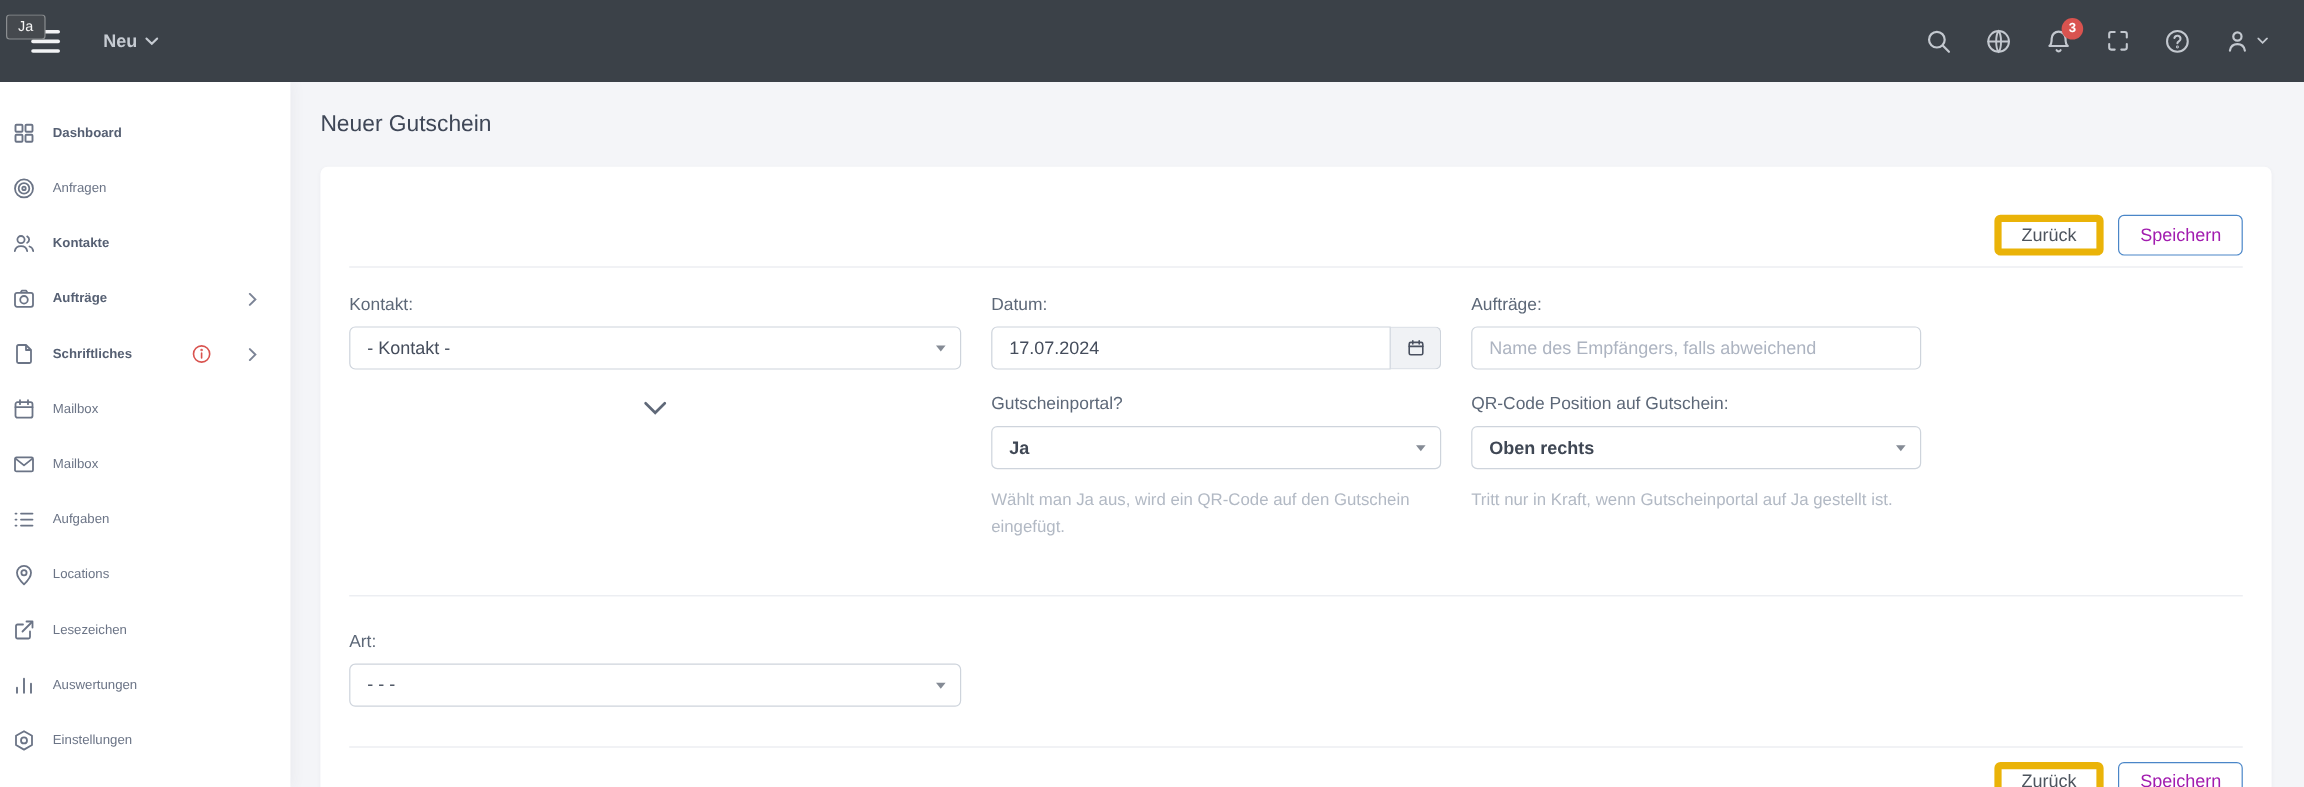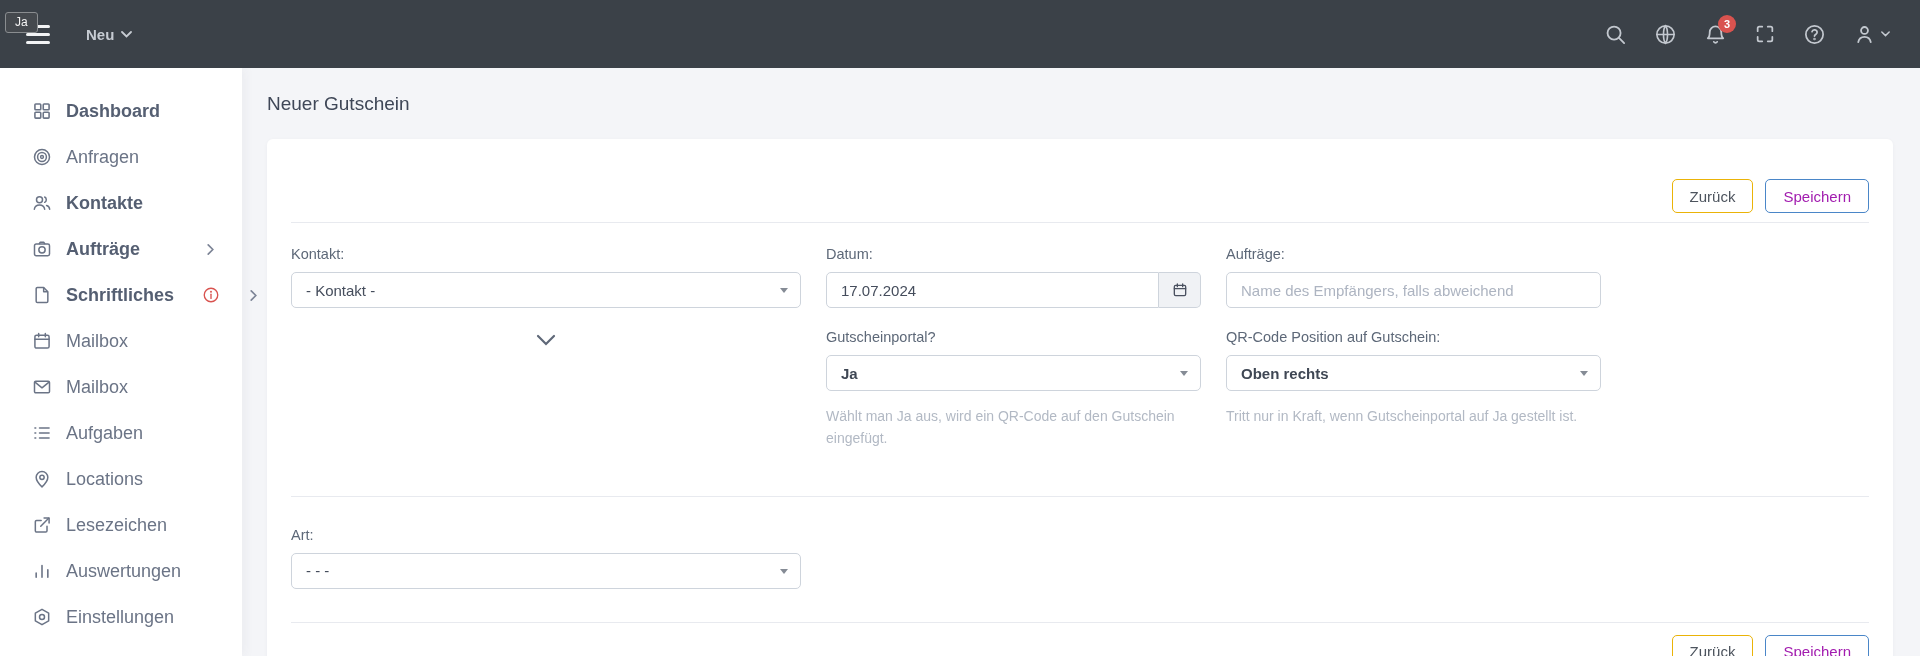--- a/index.html
+++ b/index.html
@@ -16,34 +16,34 @@
   .hamburger { margin-left:20px; cursor:pointer; display:flex; flex-direction:column; gap:5px; padding:6px; }
   .hamburger span { display:block; width:24px; height:3px; background:#f2f3f5; border-radius:2px; }
   .neu-menu { margin-left:30px; display:flex; align-items:center; gap:7px; color:#c6cbd2; font-size:15px; font-weight:bold; cursor:pointer; }
   .nav-right { margin-left:auto; display:flex; align-items:center; gap:27px; padding-right:30px; color:#c3c8cf; }
   .nav-icon-btn { position:relative; cursor:pointer; display:flex; align-items:center; }
   .badge { position:absolute; top:-8px; right:-9px; min-width:18px; height:18px; border-radius:50%; background:#d9534f; color:#fff; font-size:11px; font-weight:bold; display:flex; align-items:center; justify-content:center; padding:0 2px; }
   .tooltip-ja { position:fixed; left:5px; top:12px; z-index:50; background:#45494e; border:1px solid #8a8d90; color:#f5f5f5; font-size:12px; padding:2px 9px 3px; border-radius:3px; }
 
   
   .sidebar { position:fixed; top:68px; left:0; bottom:0; width:242px; background:#ffffff; box-shadow:3px 0 10px rgba(50,60,80,.05); padding-top:20px; z-index:5; }
-  .side-item { height:46px; display:flex; align-items:center; gap:14px; padding:0 26px 0 32px; color:#6b7486; font-size:18px; cursor:pointer;text-align:right; }
+  .side-item { height:46px; display:flex; align-items:center; gap:14px; padding:0 26px 0 10px; color:#6b7486; font-size:11px; cursor:pointer;text-align:right; }
   .side-item.bold { font-weight:bold; color:#555f72; }
   .side-item .grow { flex:1; }
   .side-icon { display:flex; align-items:center; color:#6b7486; }
   .alert-icon { display:flex; align-items:center; color:#d9534f; margin-right:14px; }
   .chev-right { display:flex; align-items:center; color:#7c8496; }
 
   
   .main { position:absolute; top:68px; left:242px; width:1678px; padding:25px 27px 0 25px; }
   .page-title { font-size:19px; font-weight:500; color:#3f4757; margin-bottom:24px; }
   .card { background:#fff; border-radius:6px; box-shadow:0 1px 4px rgba(40,50,70,.04); padding:40px 24px 30px; height:560px; }
   .btn-row { display:flex; justify-content:flex-end; gap:12px; }
   .btn { height:34px; padding:0 17px; border-radius:5px; background:#fff; font-size:15px; font-family:inherit; cursor:pointer; }
-  .btn-back { border:1px solid #eab308; color:#4d545e; }
+  .btn-back { border:6px solid #eab308; color:#4d545e; }
   .btn-save { border:1px solid #4a86c8; color:#a21caf; }
   .hr { border:none; border-top:1px solid #e8eaef; }
   .hr-top { margin-top:9px; }
 
   .form-grid { display:grid; grid-template-columns:510px 375px 375px; column-gap:25px; margin-top:23px; }
   .flabel { display:block; font-size:14.5px; color:#5d6878; margin-bottom:10px; }
   .control { position:relative; height:36px; border:1px solid #ced4dc; border-radius:5px; background:#fff; display:flex; align-items:center; padding:0 14px; font-size:15px; color:#454d5c; width:100%; }
   .control.sb { font-weight:bold; color:#3f4754; }
   input.control { font-family:inherit; }
   input.control::placeholder { color:#adb4c1; }

